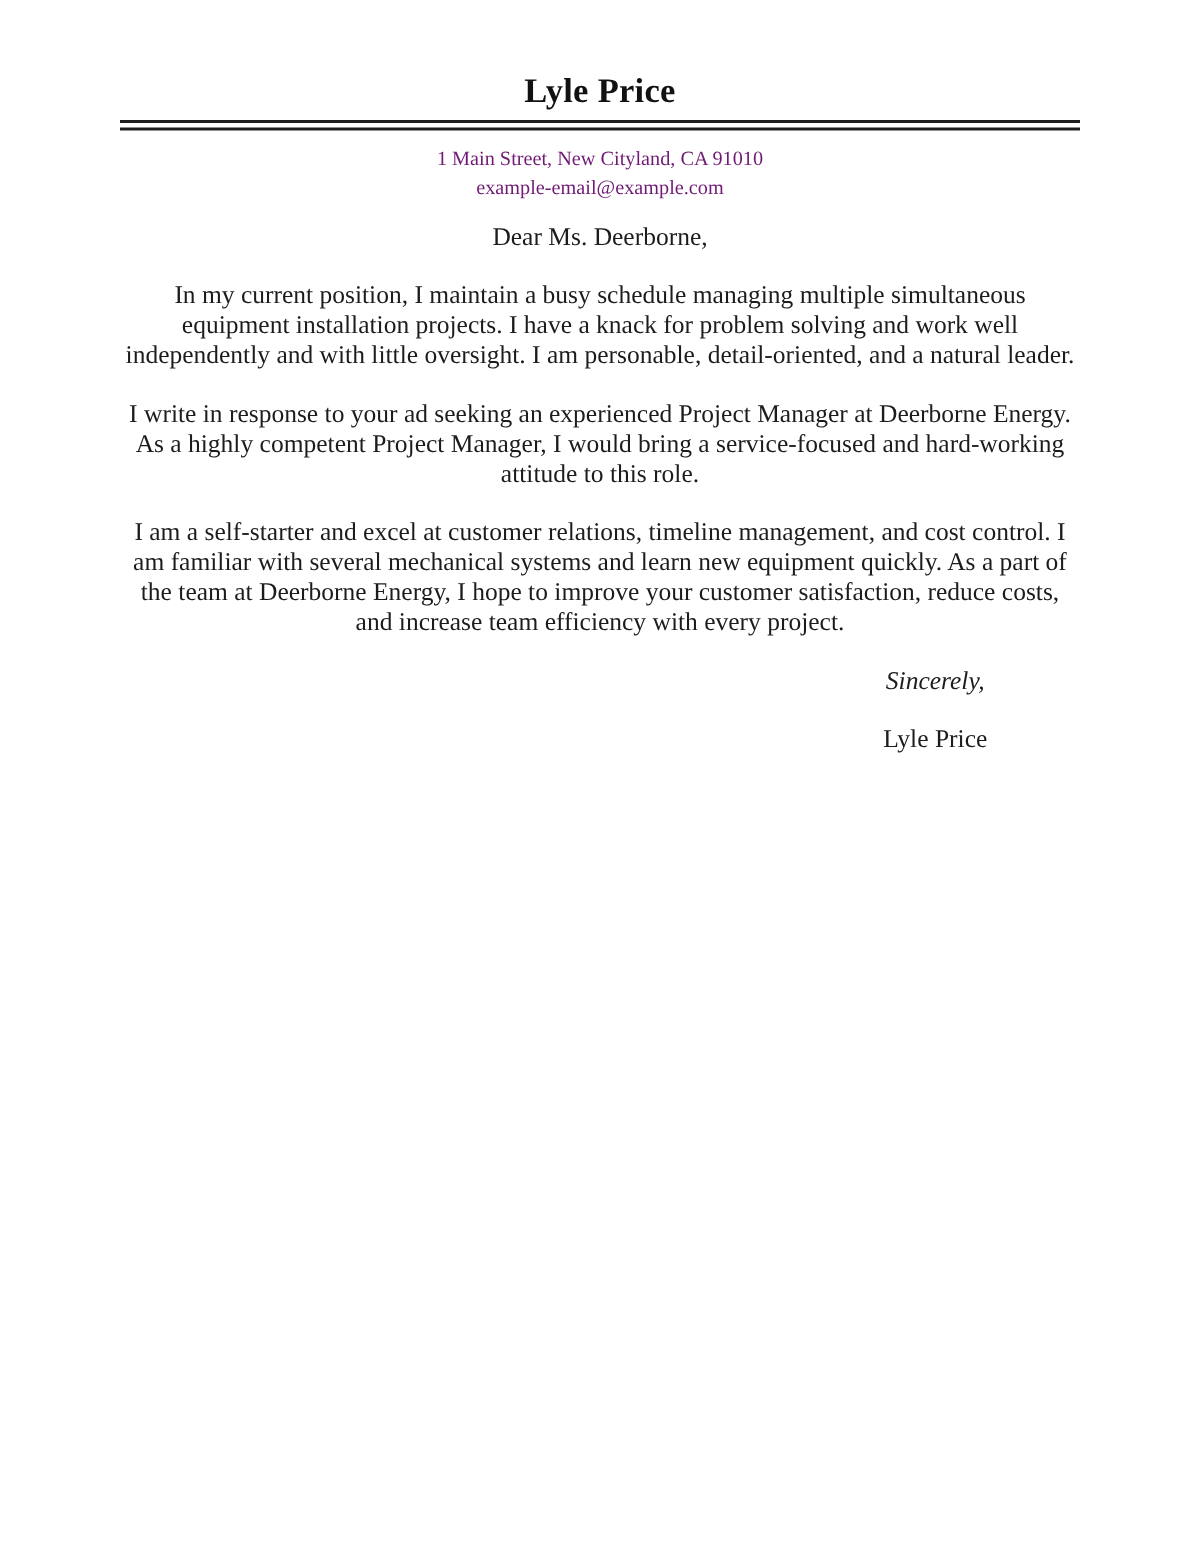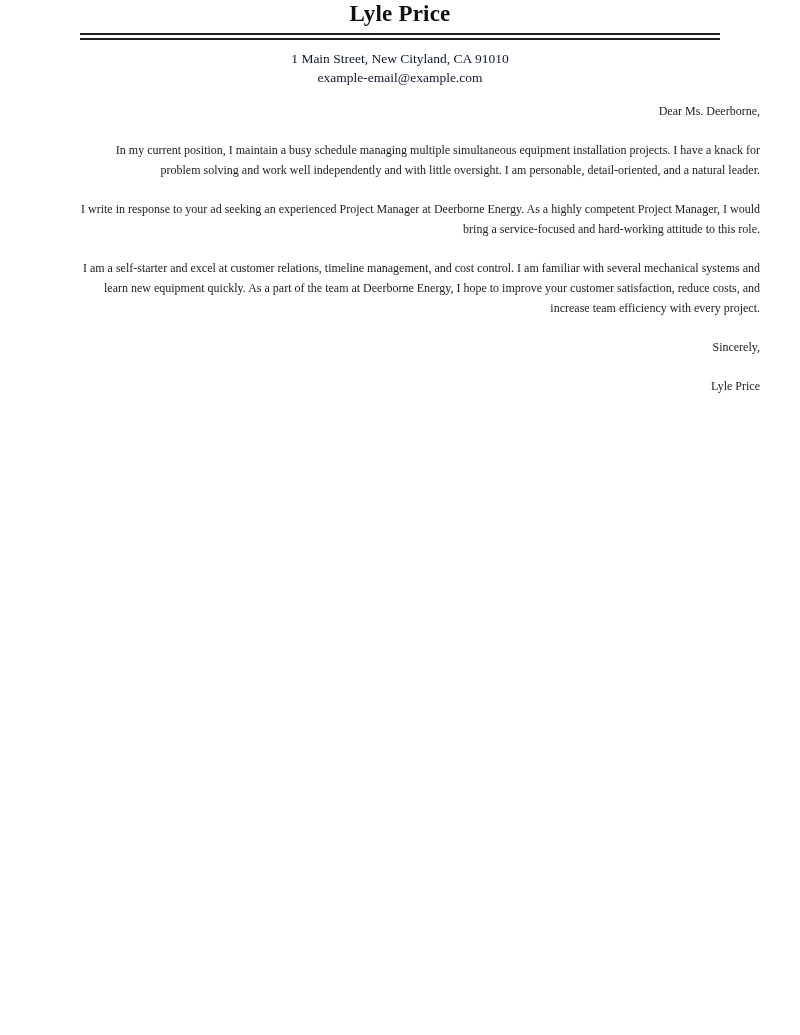--- a/index.html
+++ b/index.html
@@ -9,20 +9,21 @@
   }
   .page {
     position: relative;
     width: 800px;
     height: 745px;
     background: #ffffff;
     font-family: "Liberation Serif", "DejaVu Serif", serif;
     color: #1c1c1c;
     overflow: hidden;
     box-sizing: border-box;
+    padding-top: 47px;
   }
   .title {
     margin: 0;
     text-align: center;
     font-size: 23px;
     line-height: 27px;
     font-weight: bold;
     color: #111111;
     letter-spacing: 0.2px;
   }
@@ -31,42 +32,43 @@
     margin: 6px auto 0 auto;
     height: 3px;
     border-top: 2px solid #1f1f1f;
     border-bottom: 2px solid #1f1f1f;
   }
   .contact {
     margin-top: 9px;
     text-align: center;
     font-size: 13.5px;
     line-height: 19px;
-    color: #0f172a;
+    color: #701a75;
   }
   .contact div {
     margin: 0;
   }
   .body {
-    margin: 14px 40px 0 80px;
-    font-size: 12px;
+    margin: 14px 80px 0 80px;
+    font-size: 17px;
     line-height: 20px;
-    text-align: right;
+    text-align: center;
   }
   .body p {
     margin: 0 0 19px 0;
   }
   .salutation {
     margin: 0 0 19px 0;
   }
   .closing-block {
     padding-left: 447px;
   }
   .closing {
     margin: 28px 0 0 0;
+    font-style: italic;
   }
   .signature {
     margin: 37px 0 0 0;
   }
 </style>
 </head>
 <body>
 
 <div class="page">
 

